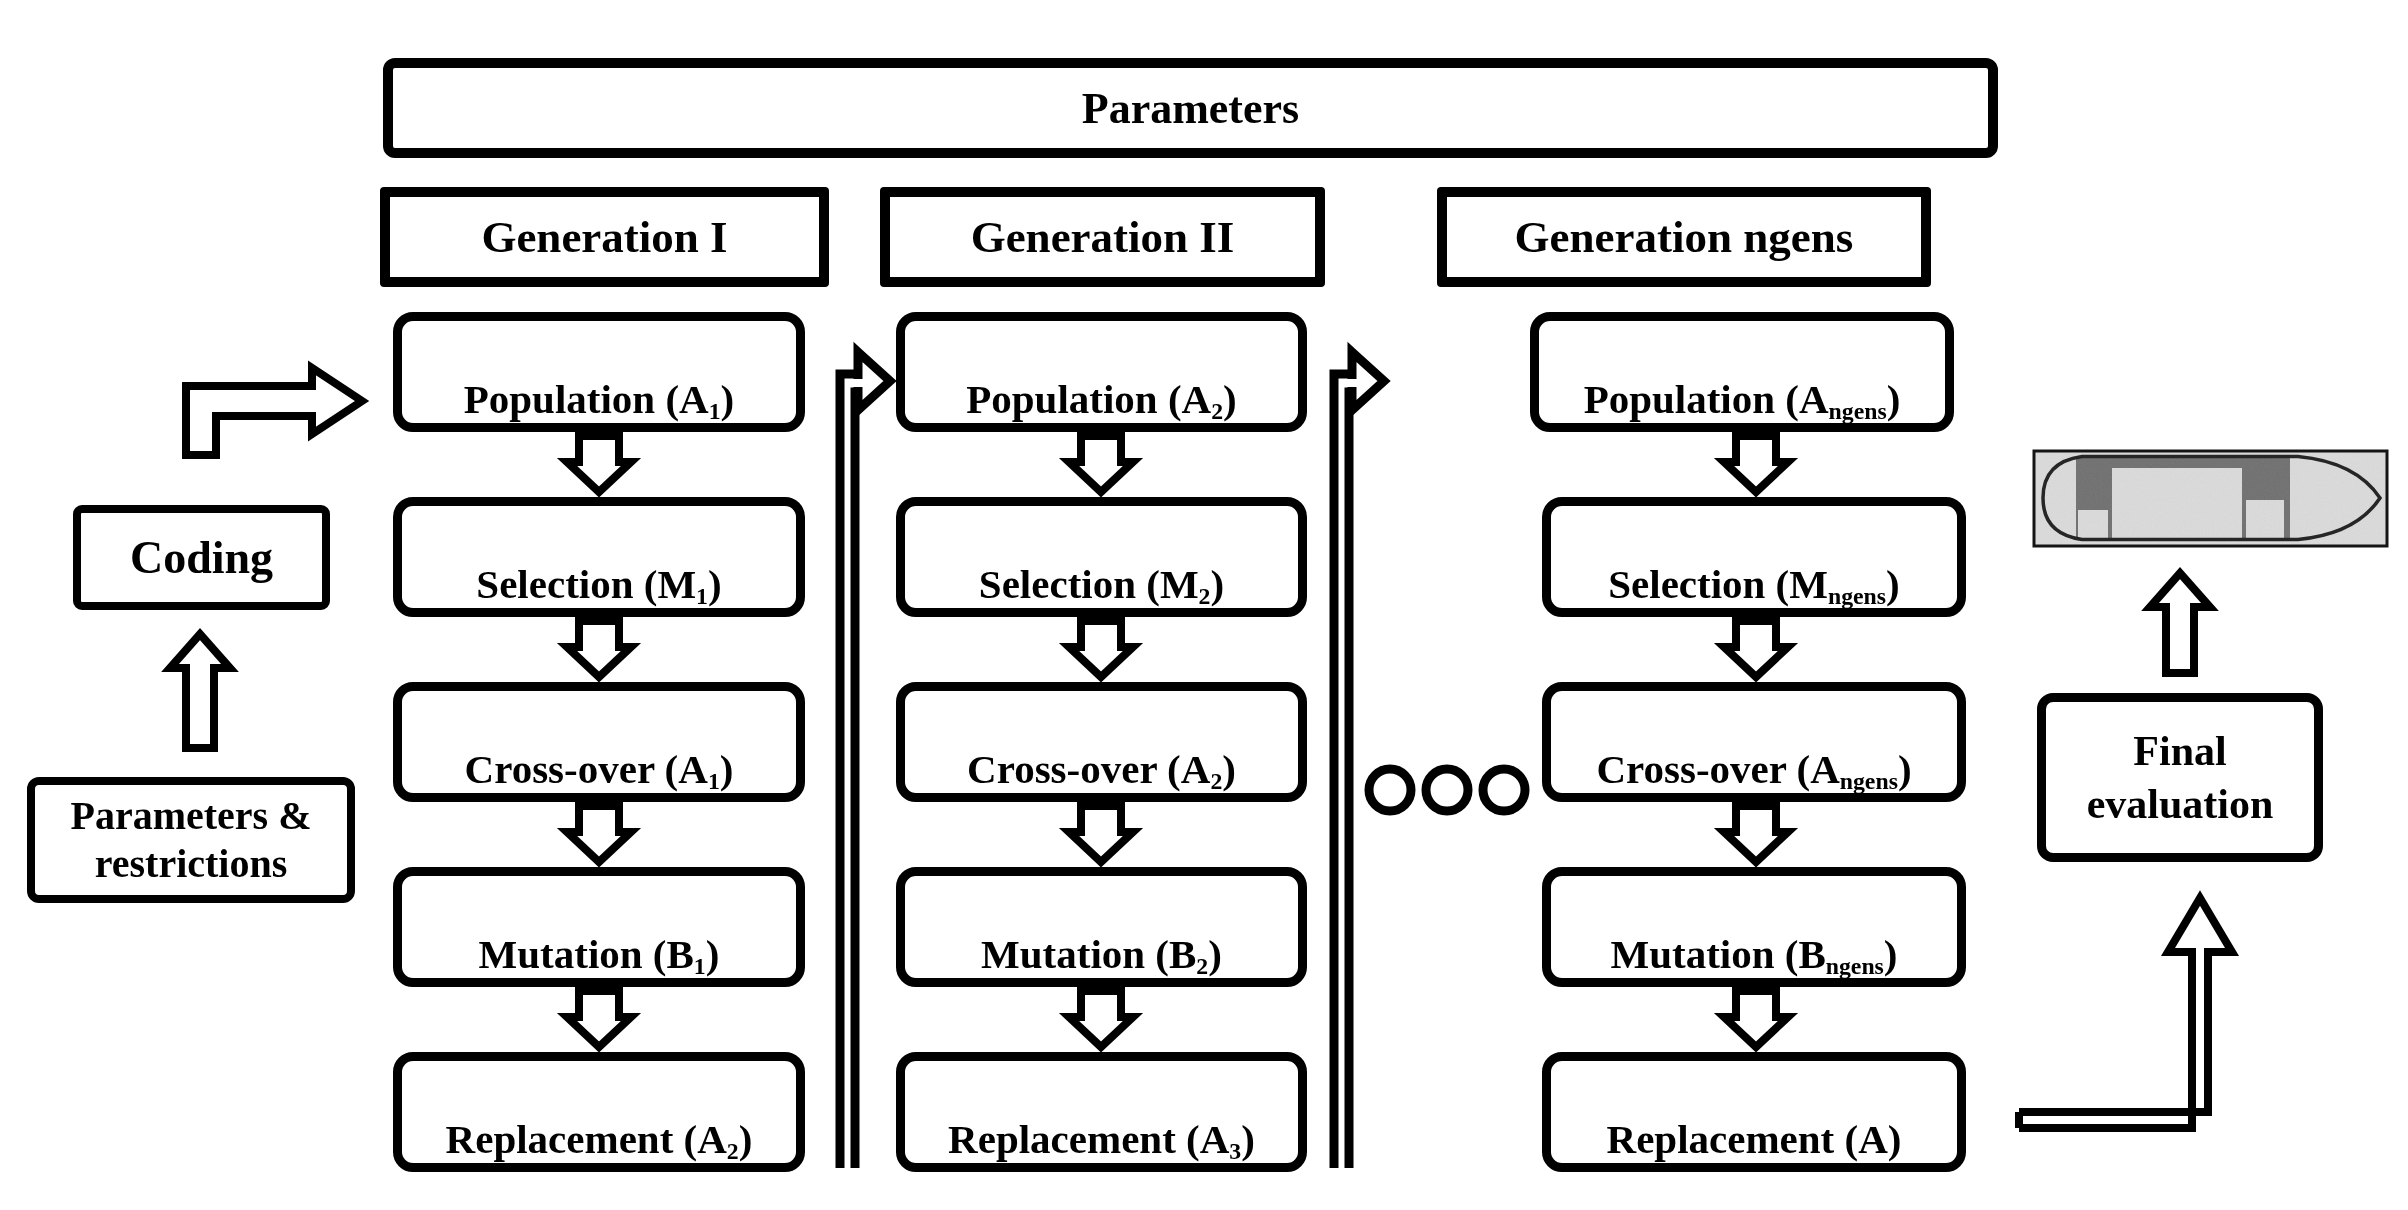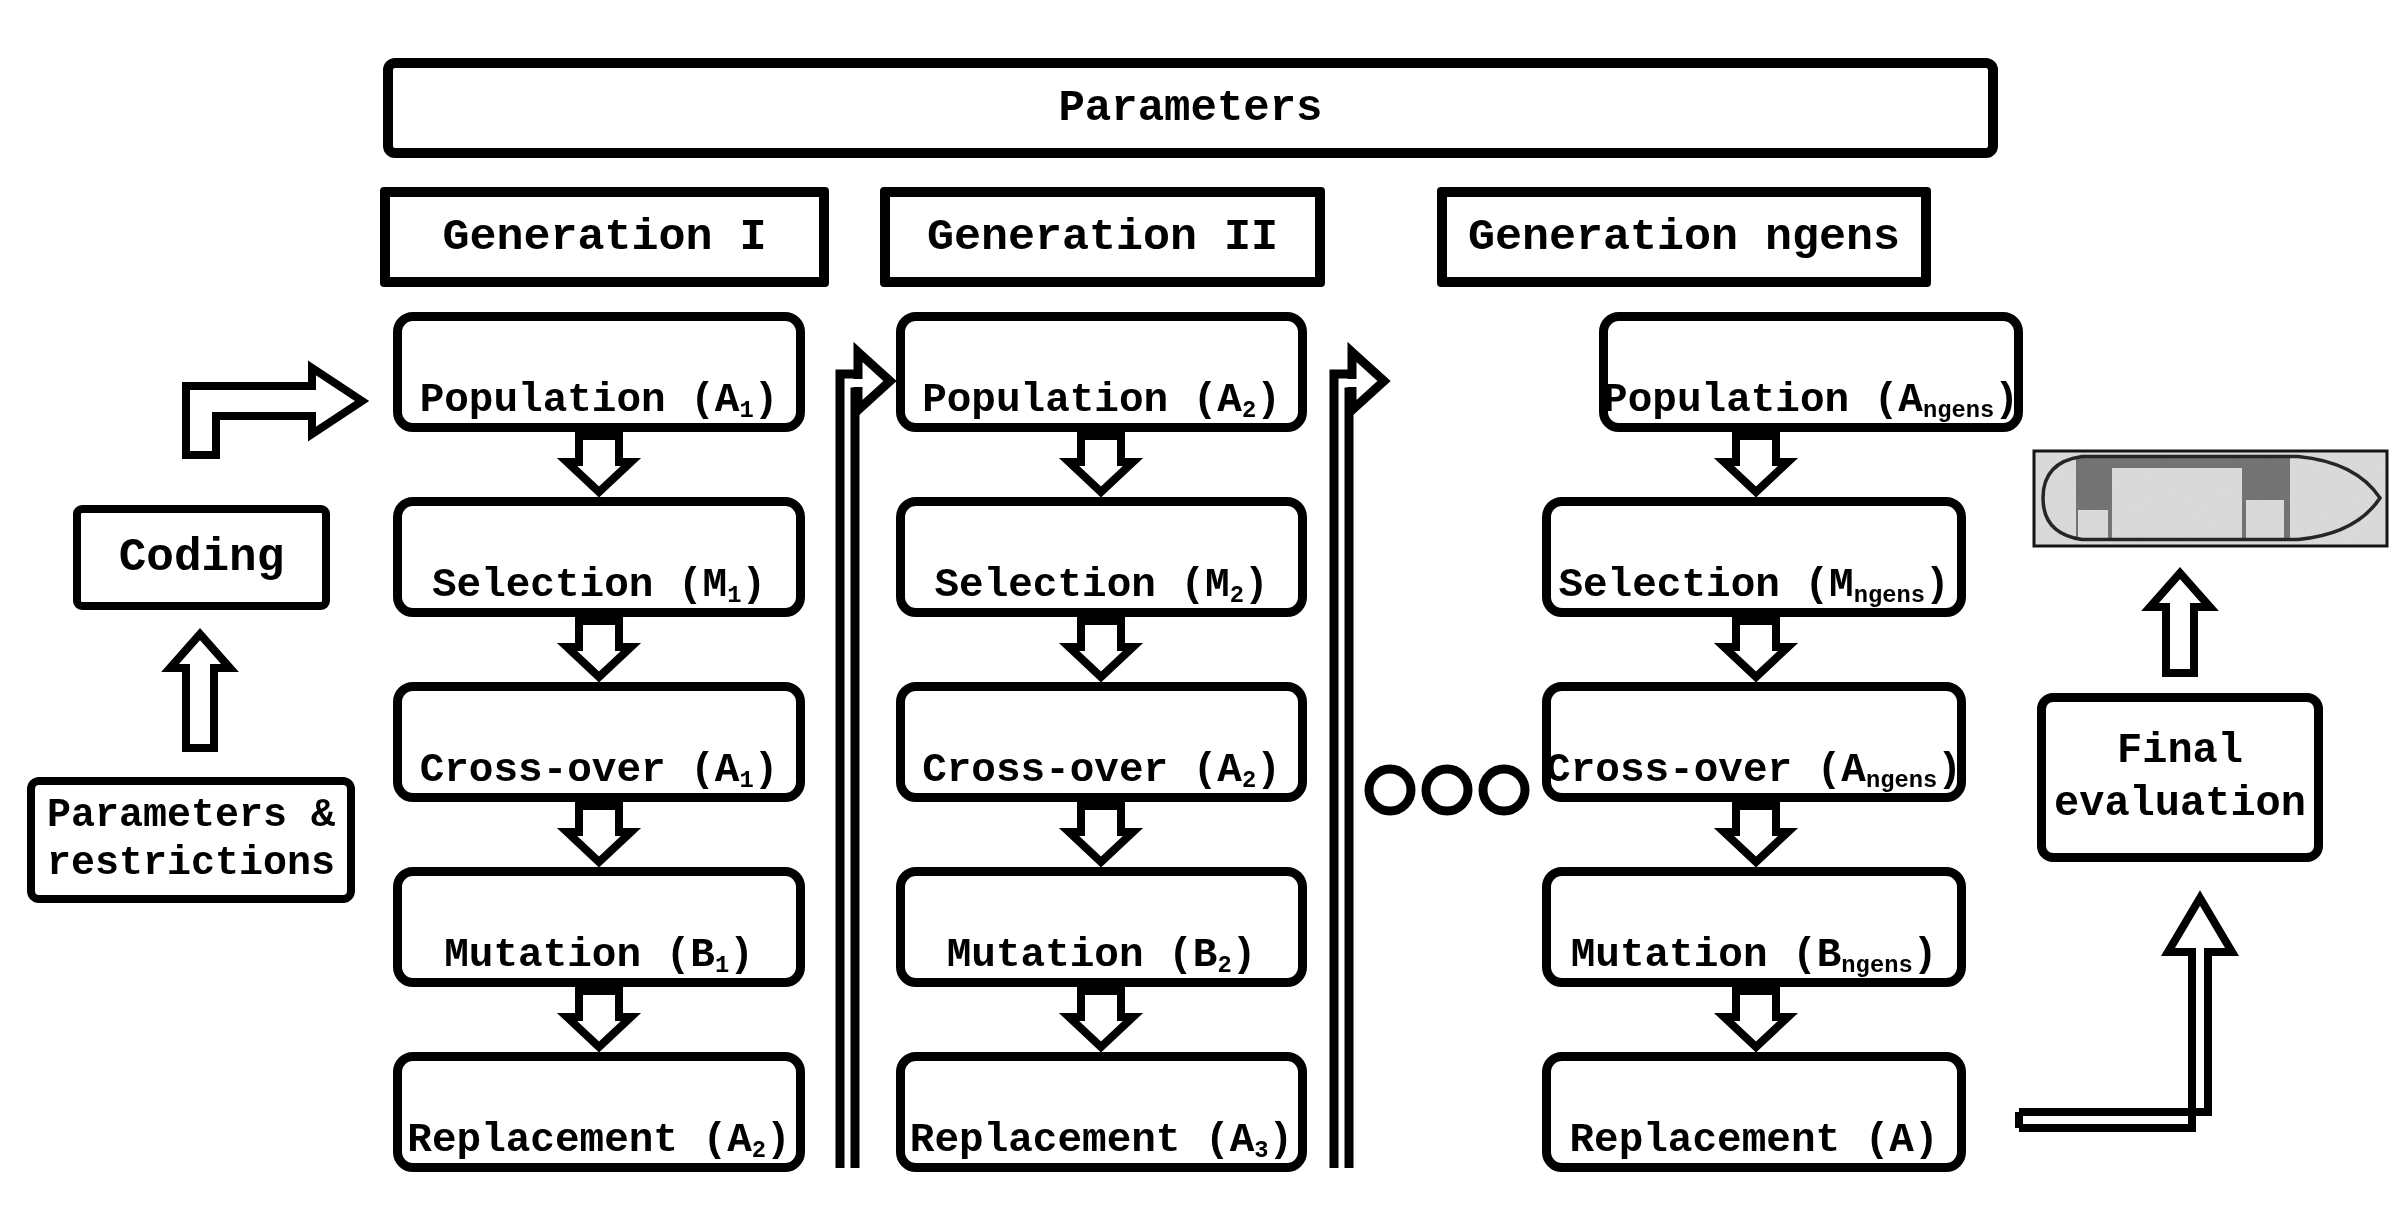--- a/index.html
+++ b/index.html
@@ -1,20 +1,20 @@
 <!DOCTYPE html>
 <html><head>
 <meta charset="utf-8">
 <style>
   html,body{margin:0;padding:0;background:#ffffff;}
   .board{
     position:relative;
     width:2408px;height:1172px;
     background:#ffffff;
-    font-family:Liberation Mono, monospace;
+    font-family:Liberation Serif, serif;
     color:#000;
     overflow:hidden;
   }
   svg.layer{position:absolute;left:0;top:0;width:2408px;height:1210px;}
   .box{
     position:absolute;
     box-sizing:border-box;
     background:#ffffff;
     border:8px solid #000;
     display:flex;
@@ -159,21 +159,21 @@
   <div class="box stage" style="left:896px;top:682px;width:411px">
     <span><span>Cross-over (A</span><span class="sub">2</span><span>)</span></span>
   </div>
   <div class="box stage" style="left:896px;top:867px;width:411px">
     <span><span>Mutation (B</span><span class="sub">2</span><span>)</span></span>
   </div>
   <div class="box stage" style="left:896px;top:1052px;width:411px">
     <span><span>Replacement (A</span><span class="sub">3</span><span>)</span></span>
   </div>
 
-  <div class="box stage" style="left:1599px;top:312px;width:424px">
+  <div class="box stage" style="left:1530px;top:312px;width:424px">
     <span><span>Population (A</span><span class="sub">ngens</span><span>)</span></span>
   </div>
   <div class="box stage" style="left:1542px;top:497px;width:424px">
     <span><span>Selection (M</span><span class="sub">ngens</span><span>)</span></span>
   </div>
   <div class="box stage" style="left:1542px;top:682px;width:424px">
     <span><span>Cross-over (A</span><span class="sub">ngens</span><span>)</span></span>
   </div>
   <div class="box stage" style="left:1542px;top:867px;width:424px">
     <span><span>Mutation (B</span><span class="sub">ngens</span><span>)</span></span>

